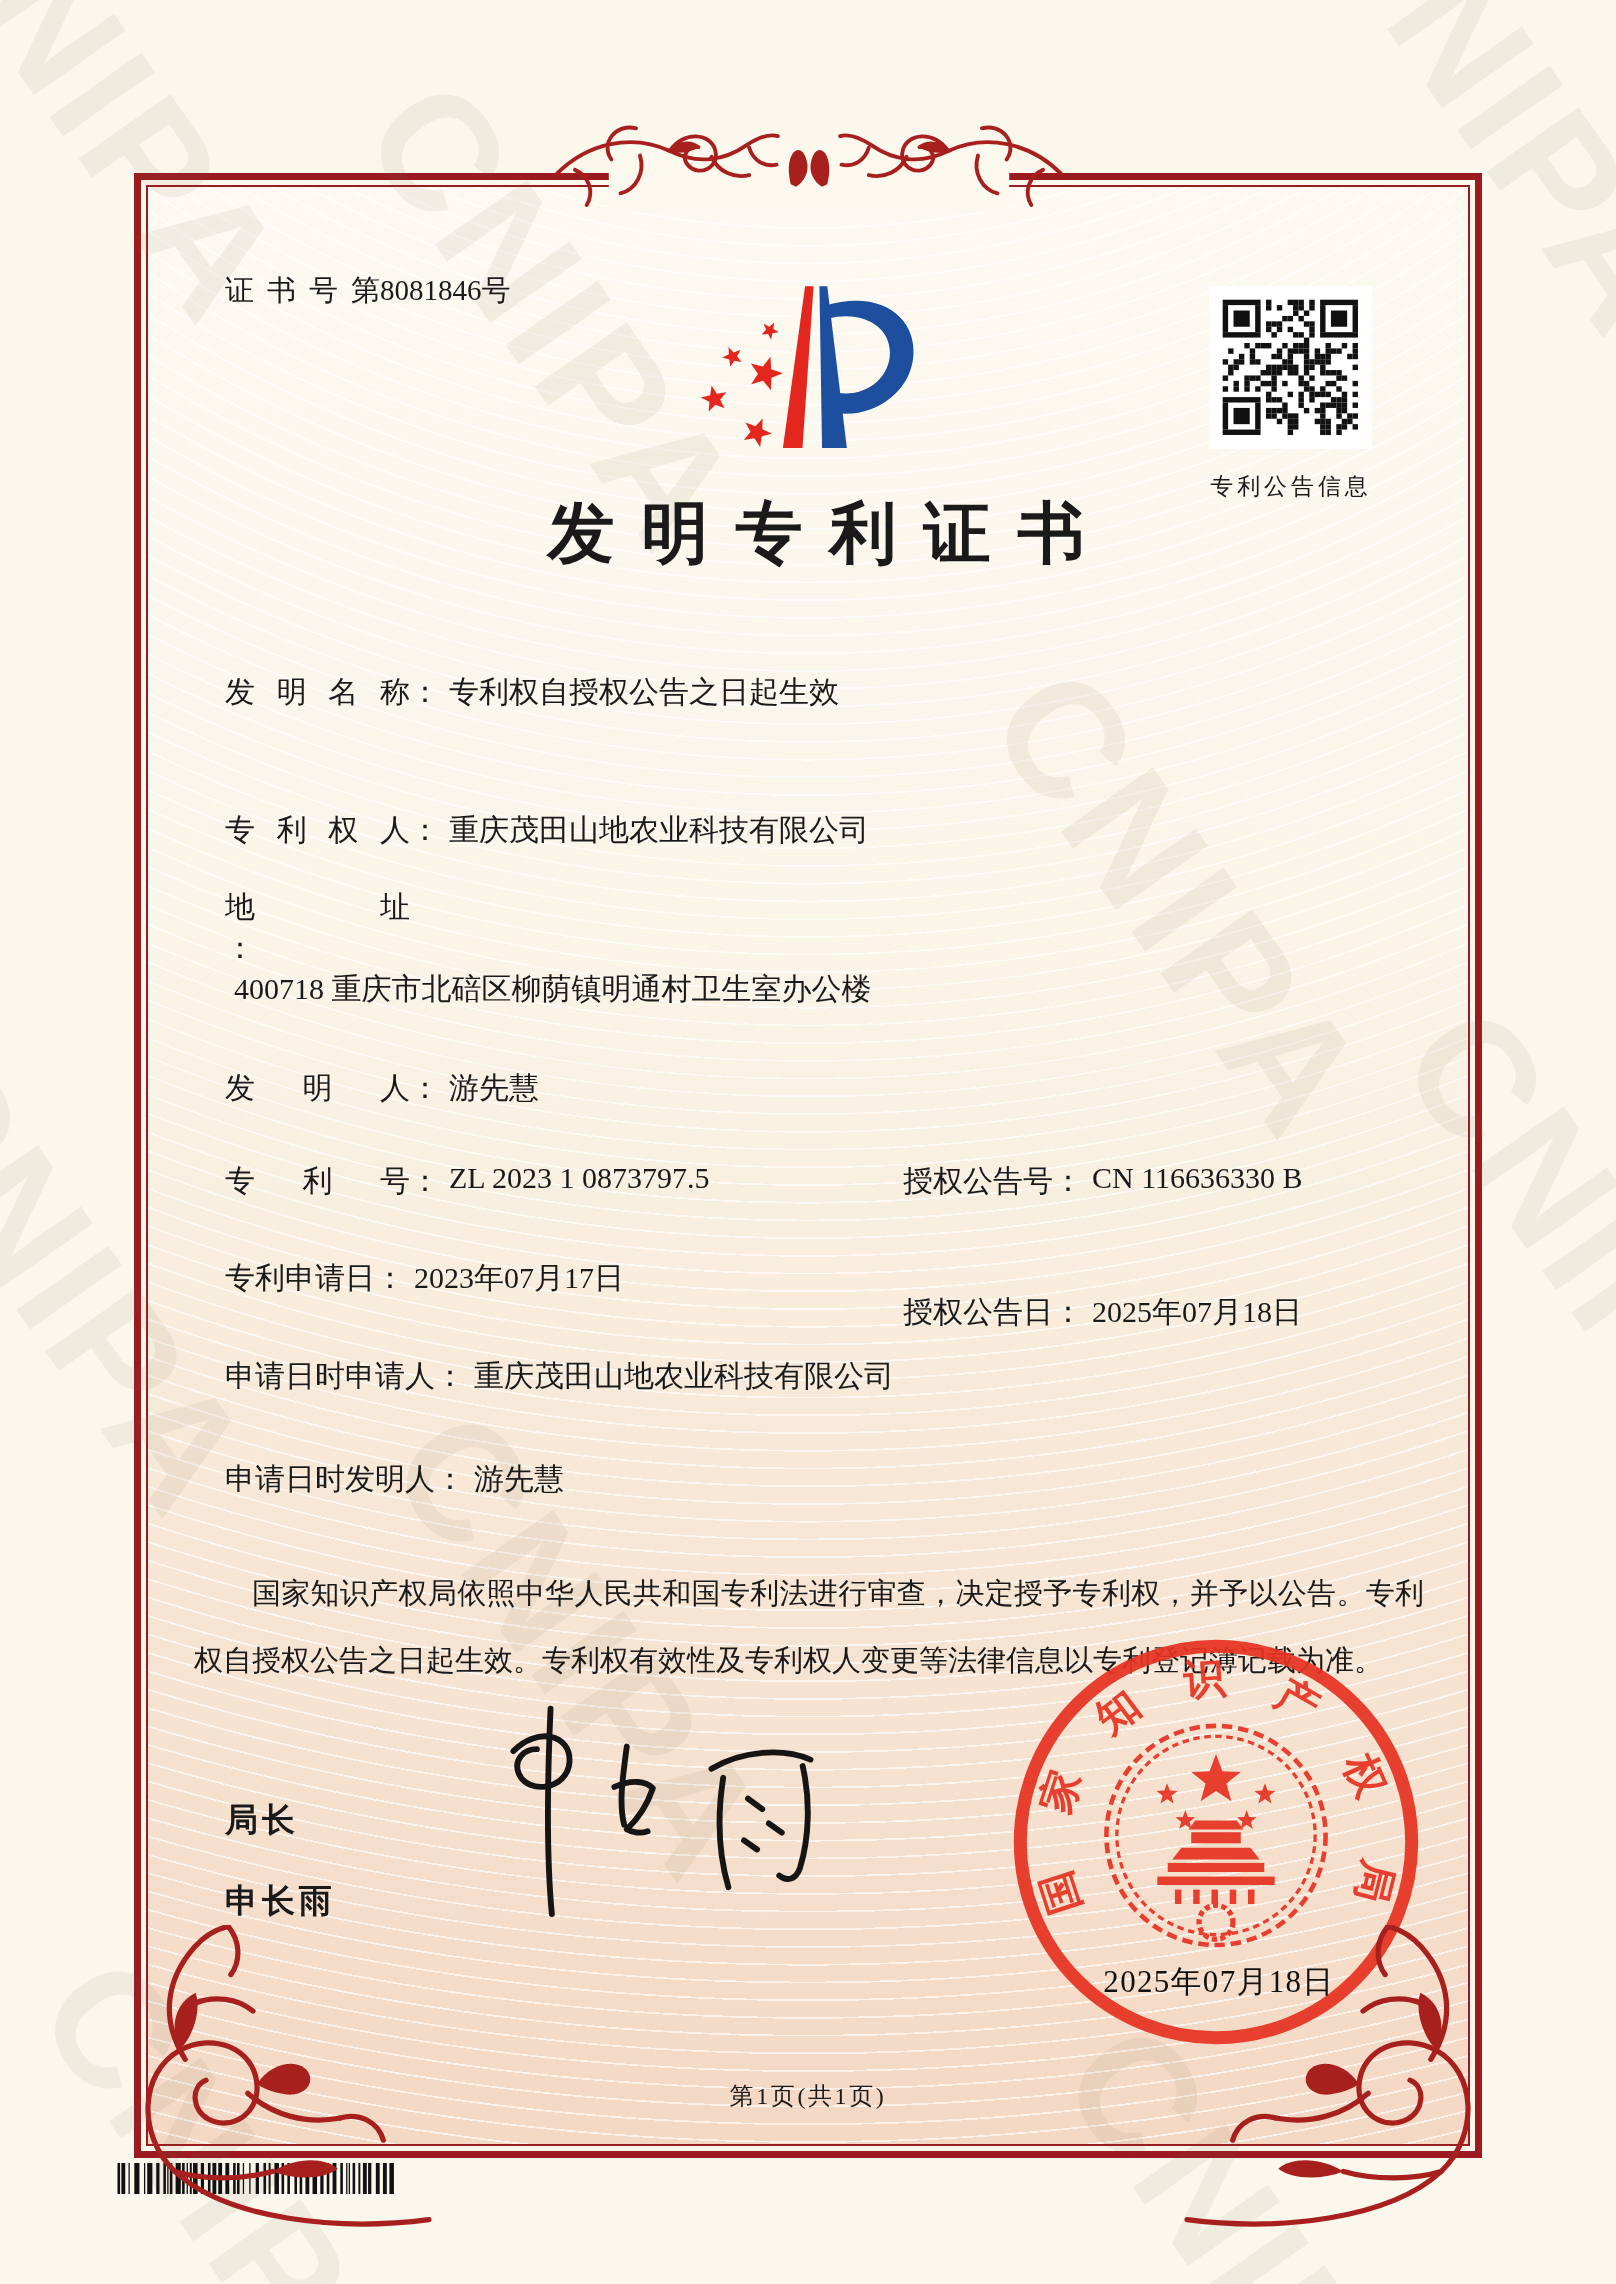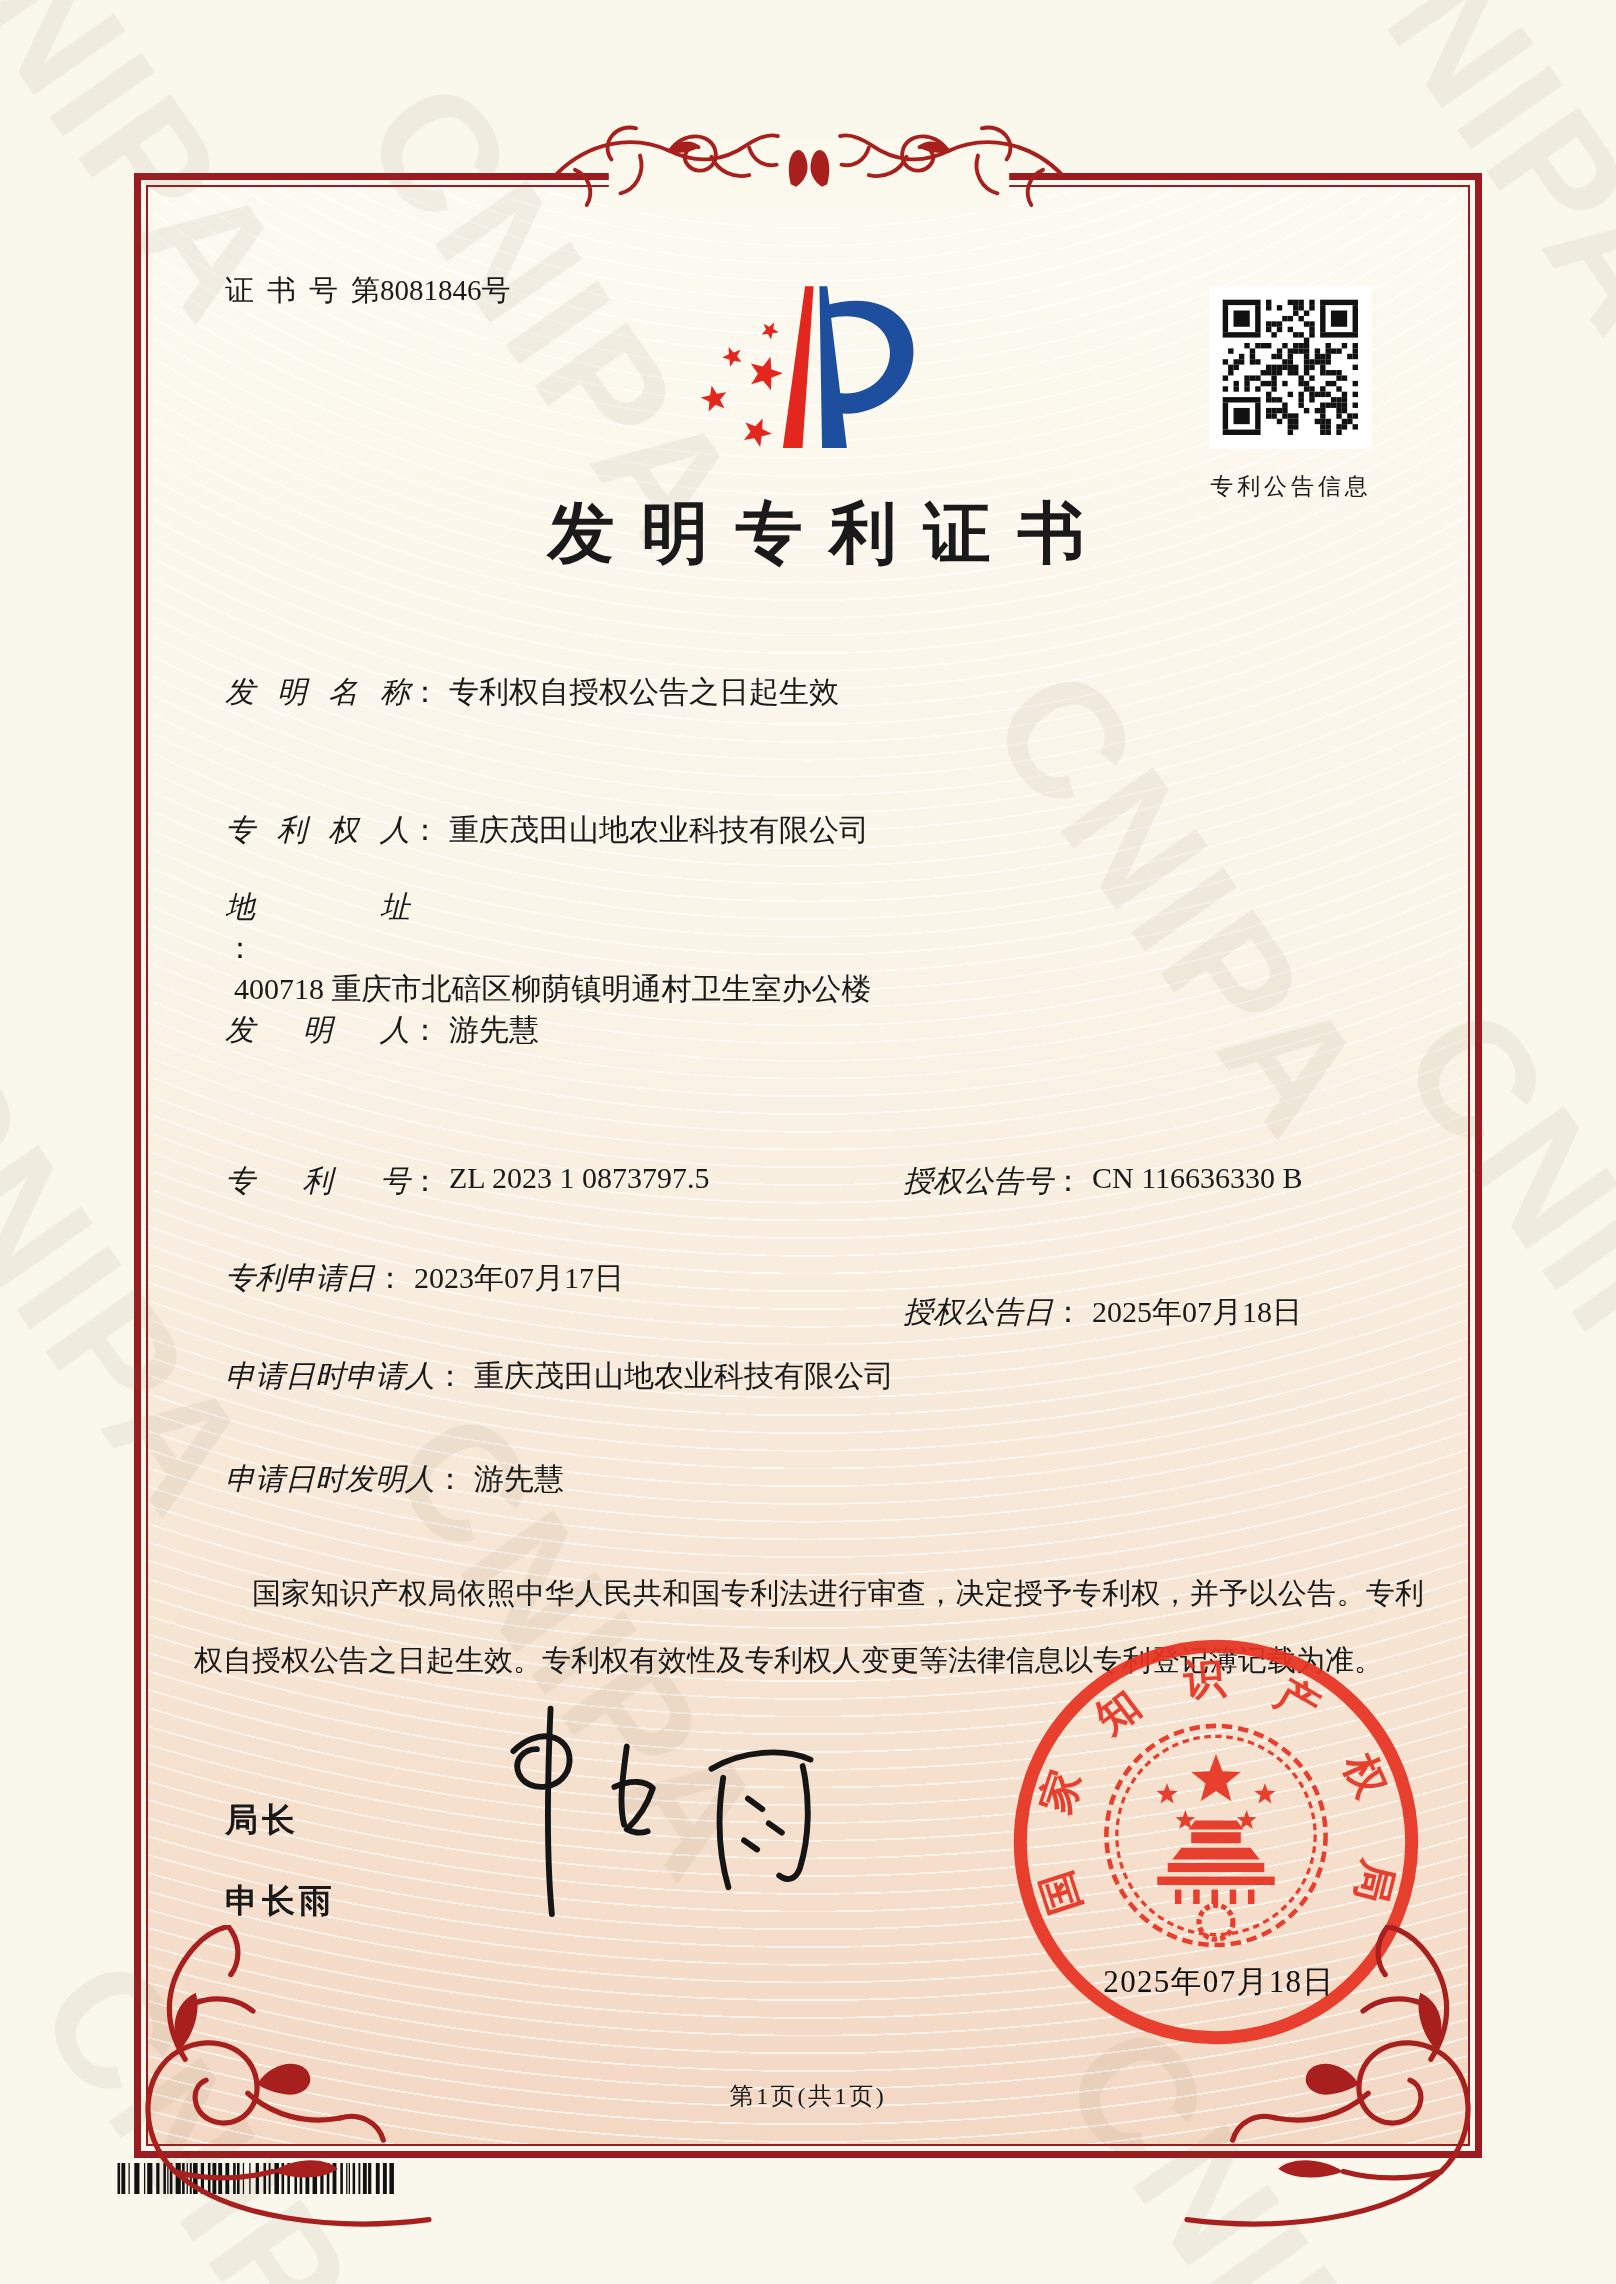--- a/index.html
+++ b/index.html
@@ -34,21 +34,21 @@
   .cert-no{position:absolute;left:225px;top:271px;z-index:3;font-size:29px;}
   .cert-no .sp{letter-spacing:13px;}
   .logo{position:absolute;left:685px;top:277px;z-index:3;}
   .qr-box{position:absolute;left:1209px;top:286px;width:163px;height:163px;background:#ffffff;z-index:3;}
   .qr-label{position:absolute;left:1193px;top:443px;width:196px;text-align:center;z-index:3;
     font-size:23px;letter-spacing:3.9px;margin-top:28px;}
   .doc-title{position:absolute;left:134px;top:488px;width:1364px;text-align:center;z-index:3;
     font-size:67px;font-weight:bold;letter-spacing:27px;text-indent:27px;}
   
   .frow{position:absolute;left:225px;z-index:3;font-size:30px;white-space:nowrap;display:flex;}
-  .frow .lab{display:inline-block;width:185px;text-align:justify;text-align-last:justify;font-style:italic;}
+  .frow .lab{display:inline-block;width:185px;text-align:justify;text-align-last:justify;}
   .frow .lab.nat{width:auto;text-align-last:auto;}
   .frow .val{margin-left:9px;}
   .frow.rcol{left:903px;}
   .legal{
     position:absolute;left:194px;top:1560px;width:1230px;z-index:3;
     font-size:29px;line-height:2.3;text-align:justify;text-indent:2em;
     font-family:"Liberation Serif",serif;
   }
   
   .officer{position:absolute;left:225px;z-index:3;font-size:33px;font-weight:bold;
@@ -377,21 +377,21 @@
 <div class="frow" style="top:810px;">
   <span class="lab">专利权人</span>
     <span>：</span>
   <span class="val">重庆茂田山地农业科技有限公司</span>
 </div>
 <div class="frow" style="top:887px;flex-direction:column;">
   <span class="lab">地址</span>
     <span>：</span>
   <span class="val">400718 重庆市北碚区柳荫镇明通村卫生室办公楼</span>
 </div>
-<div class="frow" style="top:1010px;align-items:flex-end;">
+<div class="frow" style="top:1068px;align-items:flex-end;">
   <span class="lab">发明人</span>
     <span>：</span>
   <span class="val">游先慧</span>
 </div>
 <div class="frow" style="top:1161px;">
   <span class="lab">专利号</span>
     <span>：</span>
   <span class="val">ZL 2023 1 0873797.5</span>
 </div>
 <div class="frow rcol" style="top:1161px;">

